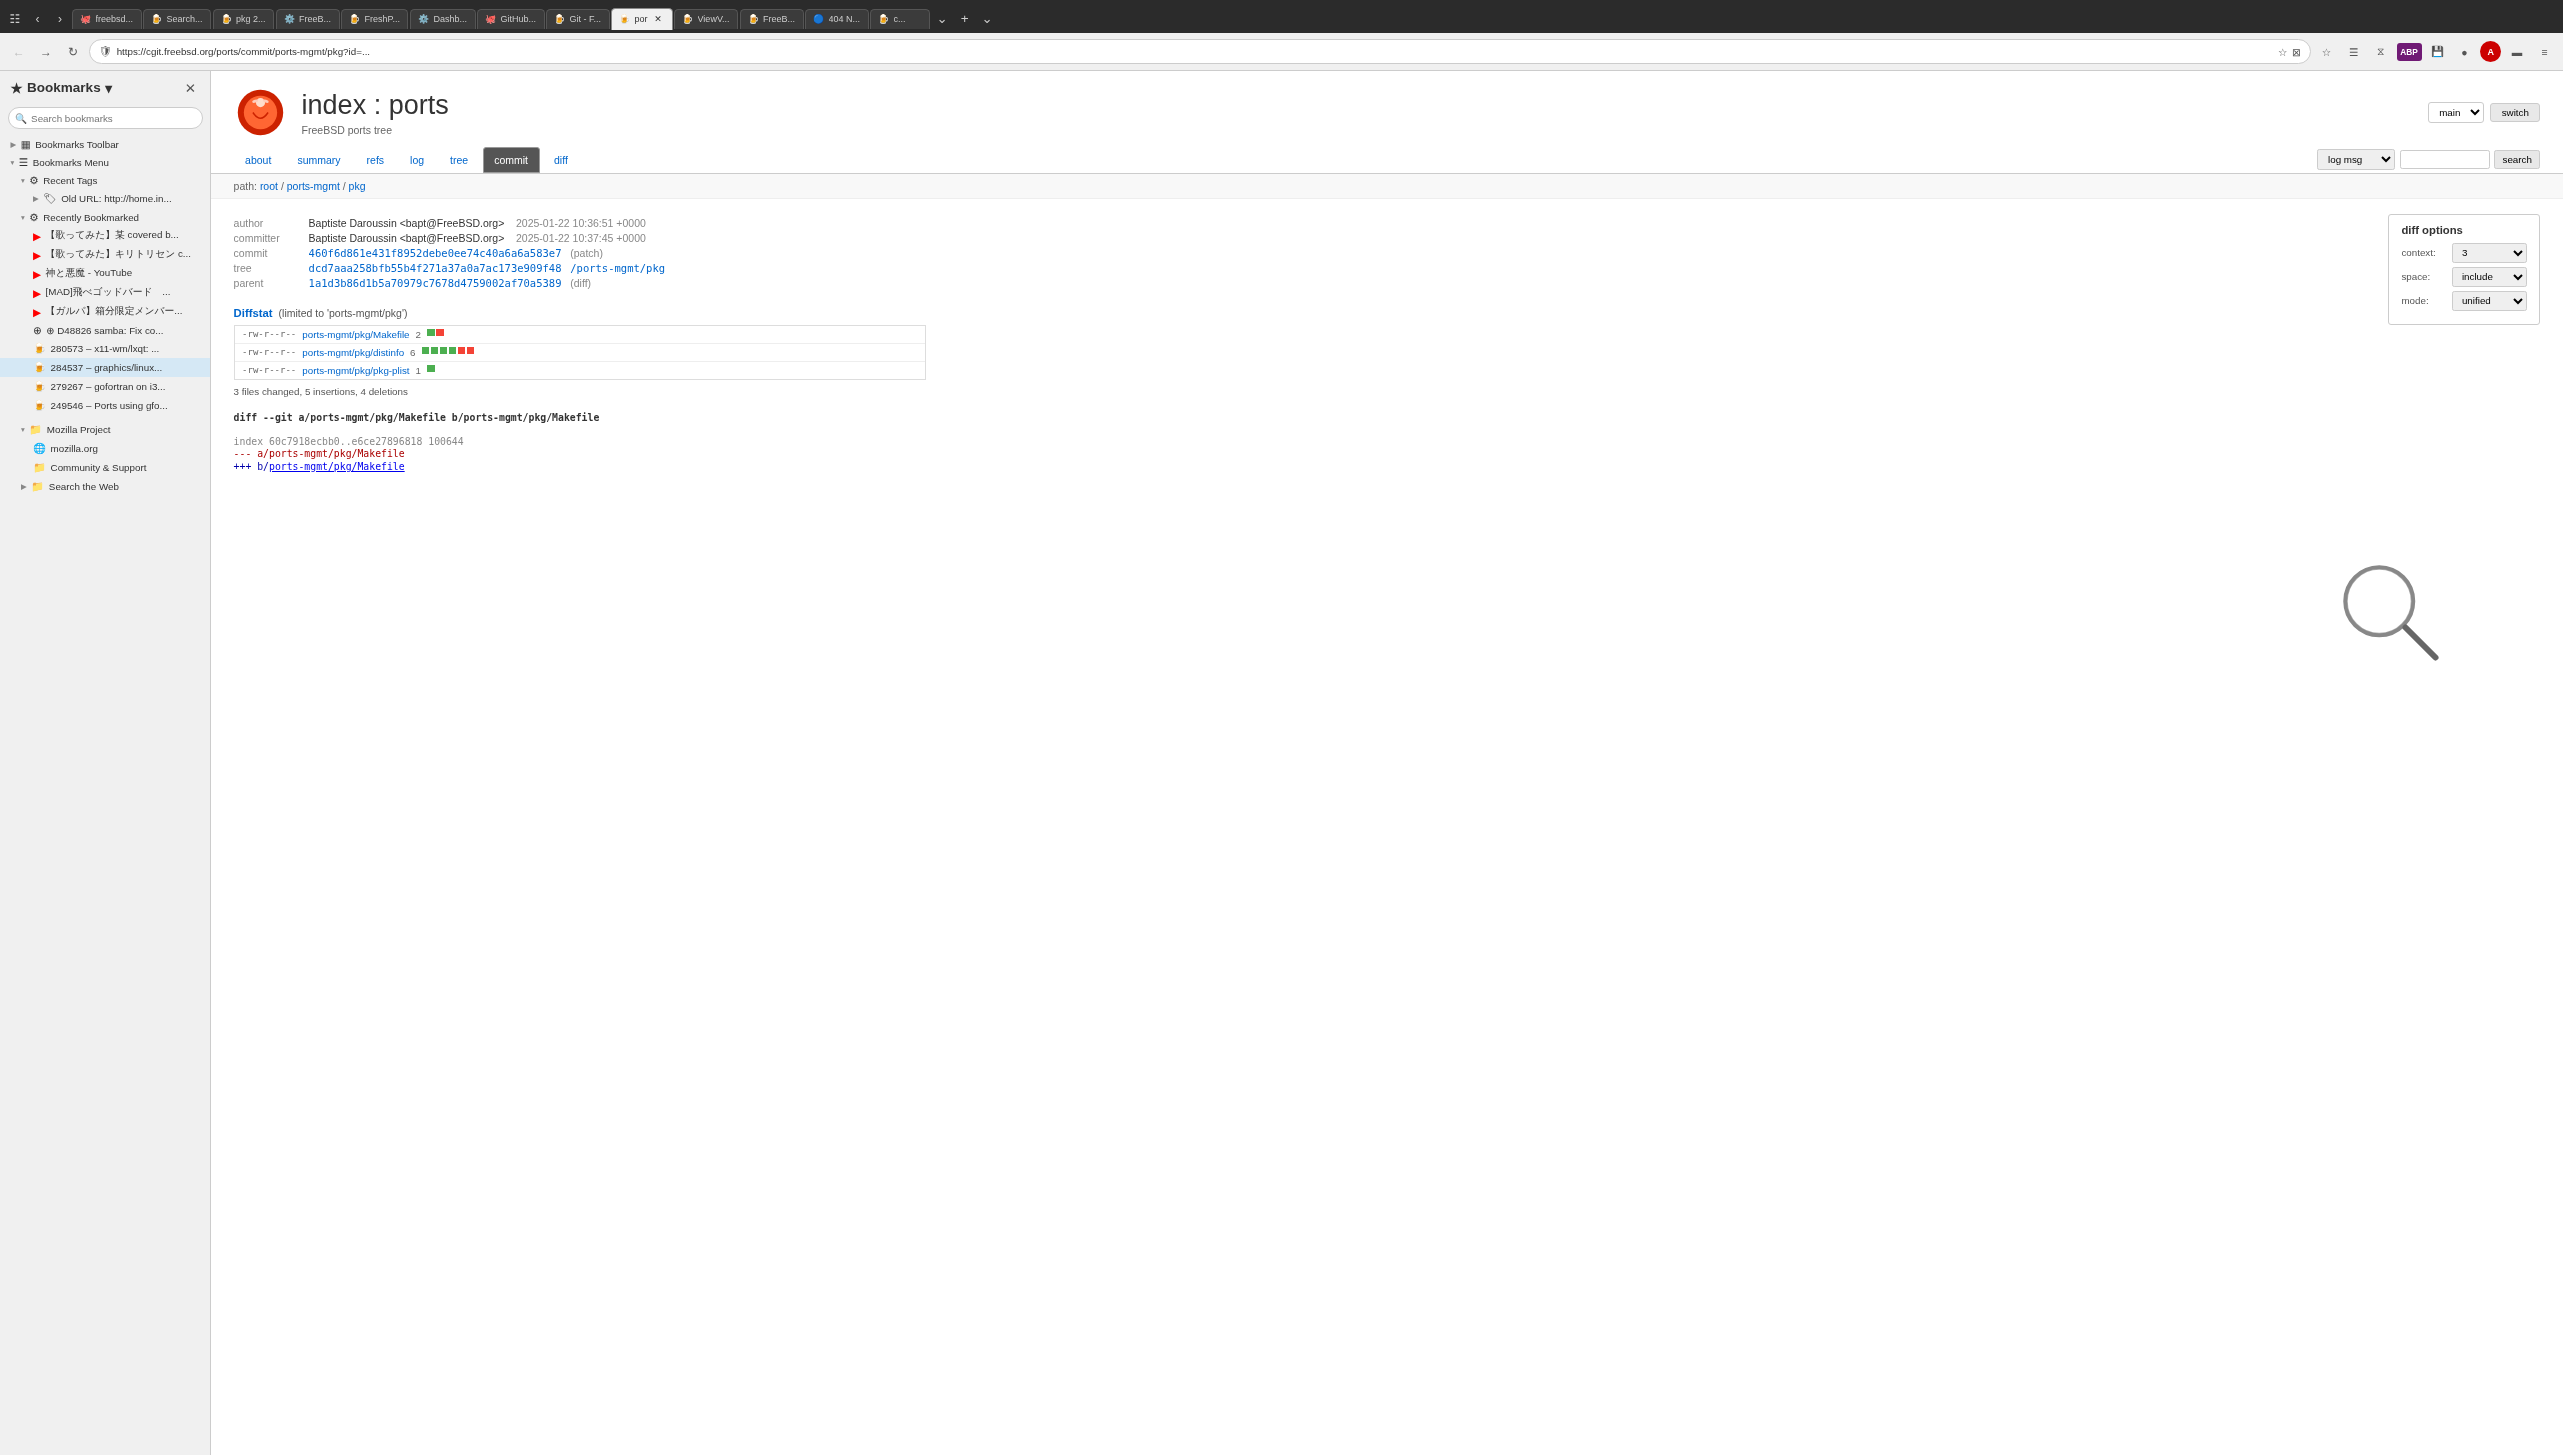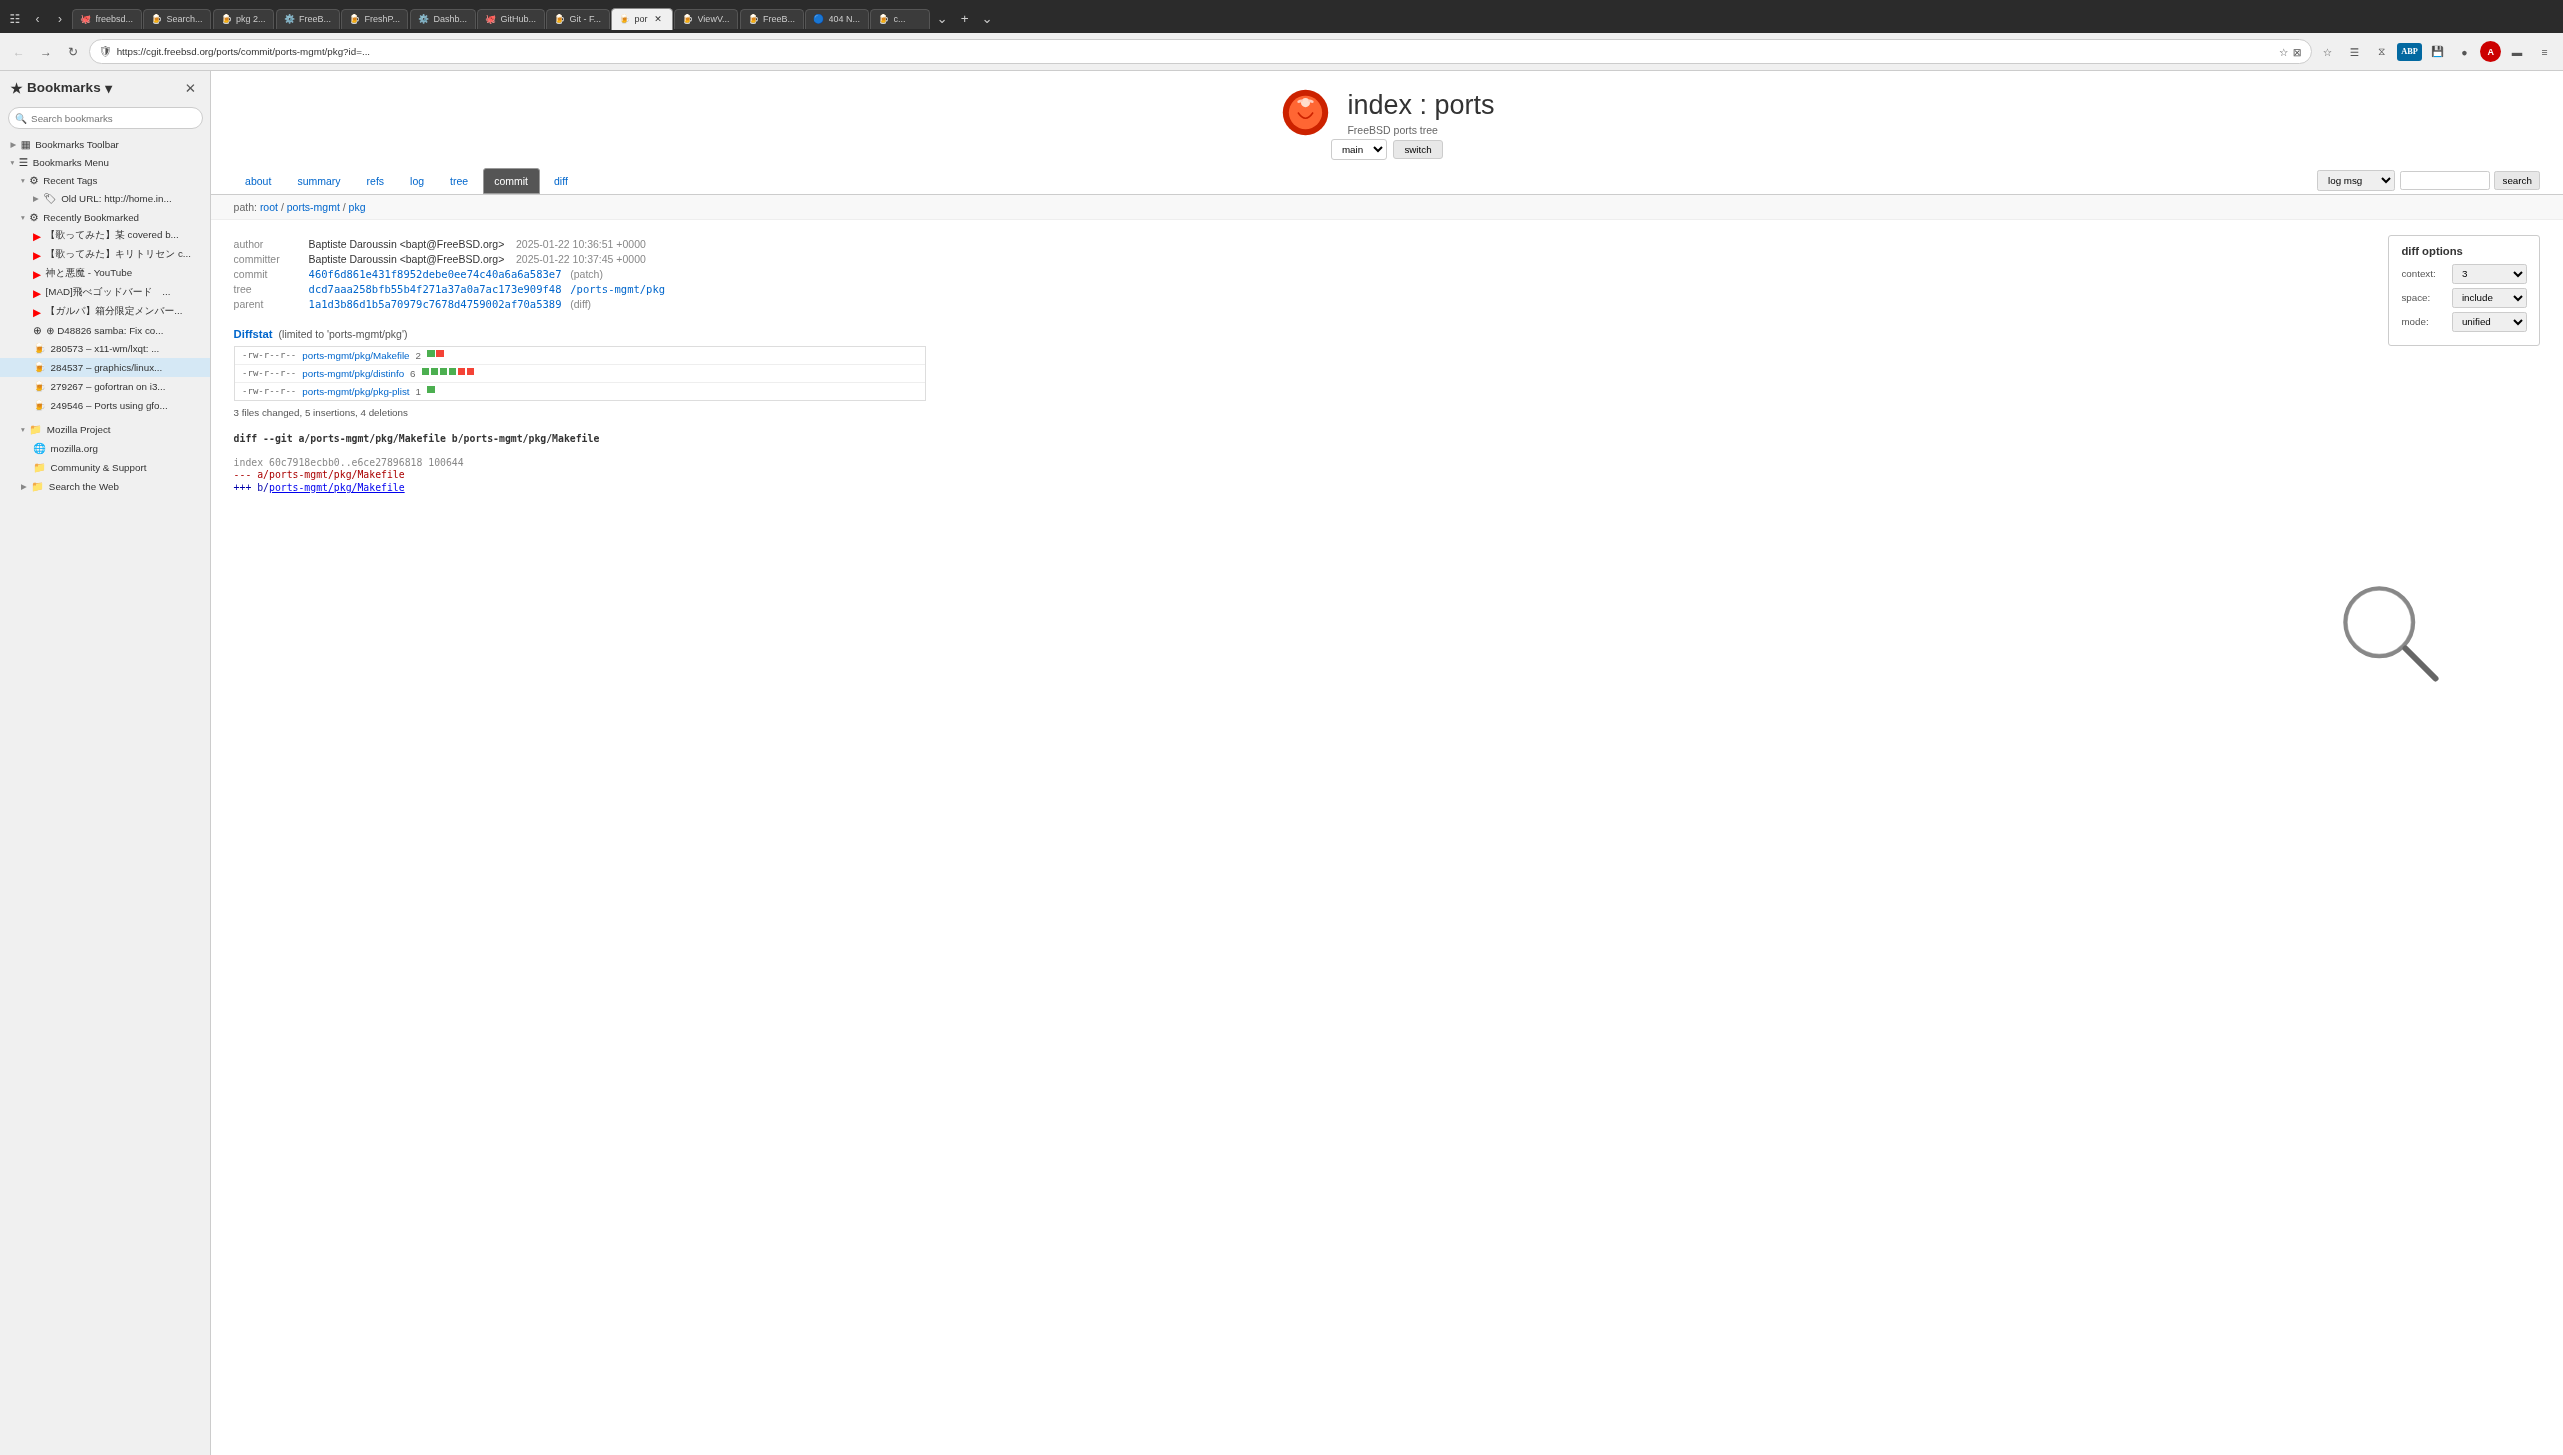--- a/index.html
+++ b/index.html
@@ -20,21 +20,21 @@
     .tab-overflow { width: 21px; height: 21px; border: none; background: transparent; color: #ccc; cursor: pointer; border-radius: 3px; display: flex; align-items: center; justify-content: center; }
 
     
     .toolbar { display: flex; align-items: center; background: #f0f0f0; padding: 4.5px 7.5px; gap: 4.5px; border-bottom: 0.8px solid #ccc; height: 38px; }
     .nav-btn { width: 22.6px; height: 22.6px; border: none; background: transparent; cursor: pointer; border-radius: 50%; display: flex; align-items: center; justify-content: center; font-size: 12px; color: #555; }
     .nav-btn.disabled { color: #bbb; cursor: default; }
     .address-bar { flex: 1; display: flex; align-items: center; background: white; border: 0.8px solid #ccc; border-radius: 15px; padding: 0 9px; height: 25.6px; gap: 4.5px; }
     .address-bar input { flex: 1; border: none; outline: none; font-size: 9.8px; color: #333; background: transparent; }
     .address-icon { color: #555; font-size: 10.5px; }
     .toolbar-btn { width: 22.6px; height: 22.6px; border: none; background: transparent; cursor: pointer; border-radius: 50%; display: flex; align-items: center; justify-content: center; font-size: 10.5px; color: #555; }
-    .abp-btn { background: #0369a1; color: white; border-radius: 3px; font-size: 8.3px; font-weight: bold; padding: 1.5px 3.8px; height: 18px; border: none; cursor: pointer; font-family: Liberation Serif, serif; }
+    .abp-btn { background: #701a75; color: white; border-radius: 3px; font-size: 8.3px; font-weight: bold; padding: 1.5px 3.8px; height: 18px; border: none; cursor: pointer; }
     .profile-btn { width: 21px; height: 21px; border-radius: 50%; background: #cc0000; color: white; border: none; cursor: pointer; display: flex; align-items: center; justify-content: center; font-size: 9px; font-weight: bold; }
 
     
     .main-layout { display: flex; flex: 1; overflow: hidden; }
 
     
     .sidebar { width: 211px; background: #f0f0f0; border-right: 0.8px solid #ccc; display: flex; flex-direction: column; overflow-y: auto; flex-shrink: 0; }
     .sidebar-header { display: flex; align-items: center; justify-content: space-between; padding: 7.5px 10.5px; }
     .sidebar-title { font-size: 12px; font-weight: bold; color: #333; display: flex; align-items: center; gap: 4.5px; }
     .sidebar-title span { font-size: 13.5px; }
@@ -47,21 +47,21 @@
     .bookmark-item .chevron { font-size: 7.5px; color: #888; }
     .bookmark-item .icon { font-size: 10.5px; }
     .bookmark-indent1 { padding-left: 21px; }
     .bookmark-indent2 { padding-left: 33px; }
     .section-divider { height: 4.5px; }
     .yt-icon { color: #ff0000; font-size: 9px; }
     .folder-icon { color: #888; }
 
     
     .content { flex: 1; background: white; overflow-y: auto; }
-    .page-header { padding: 15px 22.6px 7.5px; display: flex; align-items: center; justify-content: space-between; flex-direction: column; }
+    .page-header { padding: 15px 22.6px 7.5px; display: flex; align-items: center; justify-content: space-between; }
     .repo-info { display: flex; align-items: center; gap: 15px; }
     .freebsd-logo { width: 53px; height: 53px; }
     .repo-title { font-size: 27px; color: #333; font-weight: 300; }
     .repo-subtitle { font-size: 10.5px; color: #666; margin-top: 3px; }
     .branch-switch { display: flex; align-items: center; gap: 6px; }
     .branch-select { padding: 3px 6px; border: 0.8px solid #ccc; border-radius: 3px; font-size: 9.8px; background: white; }
     .switch-btn { padding: 3px 10.5px; background: #e8e8e8; border: 0.8px solid #ccc; border-radius: 3px; font-size: 9.8px; cursor: pointer; }
 
     
     .nav-tabs { display: flex; align-items: center; border-bottom: 1.5px solid #ccc; padding: 0 22.6px; gap: 3px; justify-content: space-between; }

